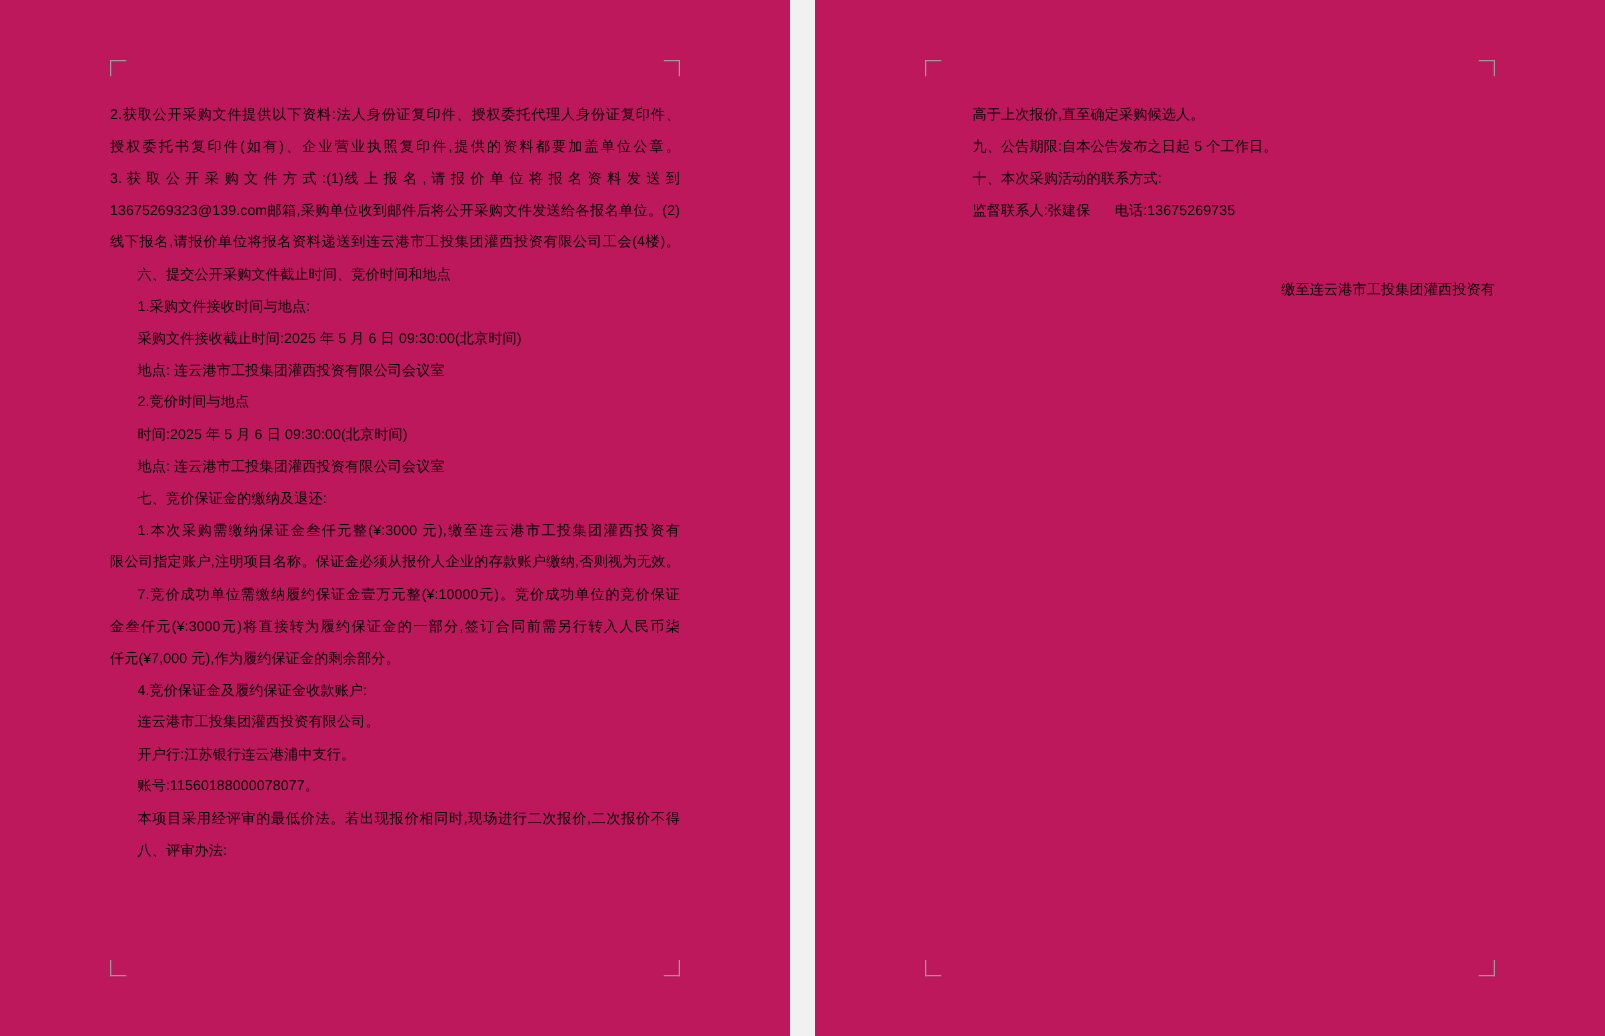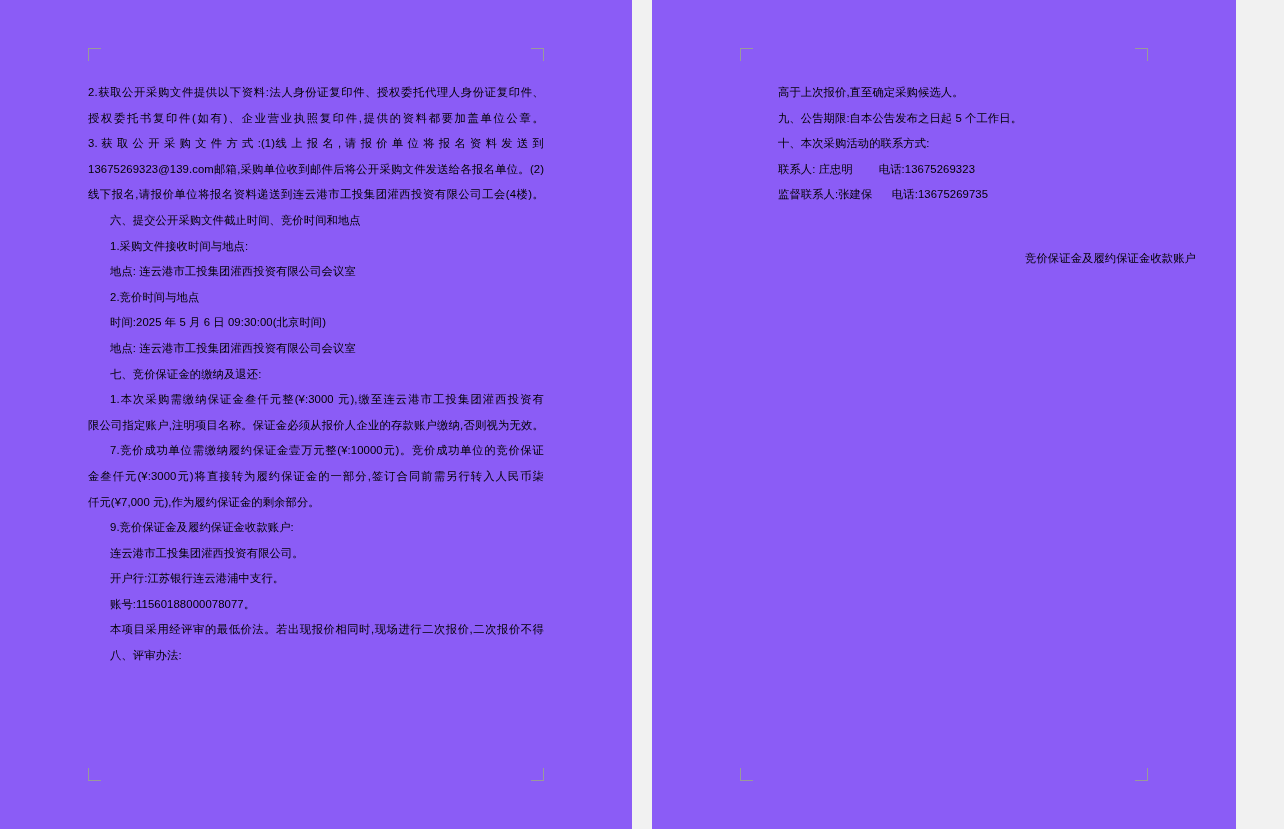--- a/index.html
+++ b/index.html
@@ -16,35 +16,35 @@
   .workspace {
     display: flex;
     flex-direction: row;
     width: 1284px;
     height: 829px;
     background: #f1f1f1;
     gap: 0;
   }
   .page {
     position: relative;
-    background: #8b5cf6;
+    background: #be185d;
     box-sizing: border-box;
     text-decoration: underline;
   }
   .page-left {
     width: 632px;
     height: 829px;
   }
   .page-gap {
     width: 20px;
     height: 829px;
     background: #f1f1f1;
   }
   .page-right {
-    width: 584px;
+    width: 632px;
     height: 829px;
   }
   
   .crop {
     position: absolute;
     width: 12px;
     height: 12px;
     pointer-events: none;
   }
   .crop.tl { top: 48px; left: 88px; border-left: 1px solid #9a9a9a; border-top: 1px solid #9a9a9a; }
@@ -96,53 +96,53 @@
     <div class="crop br"></div>
 
     <div class="content">
       <p class="line just">2.获取公开采购文件提供以下资料:法人身份证复印件、授权委托代理人身份证复印件、</p>
       <p class="line just">授权委托书复印件(如有)、企业营业执照复印件,提供的资料都要加盖单位公章。</p>
       <p class="line just">3. 获 取 公 开 采 购 文 件 方 式 :(1)线 上 报 名 , 请 报 价 单 位 将 报 名 资 料 发 送 到</p>
       <p class="line just">13675269323@139.com邮箱,采购单位收到邮件后将公开采购文件发送给各报名单位。(2)</p>
       <p class="line just">线下报名,请报价单位将报名资料递送到连云港市工投集团灌西投资有限公司工会(4楼)。</p>
       <p class="line" style="text-indent:22px">六、提交公开采购文件截止时间、竞价时间和地点</p>
       <p class="line" style="text-indent:22px">1.采购文件接收时间与地点:</p>
+      <p class="line" style="text-indent:22px">采购文件接收截止时间:2025 年 5 月 6 日 09:30:00(北京时间)</p>
       <p class="line" style="text-indent:22px">地点: 连云港市工投集团灌西投资有限公司会议室</p>
       <p class="line" style="text-indent:22px">2.竞价时间与地点</p>
       <p class="line" style="text-indent:22px">时间:2025 年 5 月 6 日 09:30:00(北京时间)</p>
       <p class="line" style="text-indent:22px">地点: 连云港市工投集团灌西投资有限公司会议室</p>
       <p class="line" style="text-indent:22px">七、竞价保证金的缴纳及退还:</p>
       <p class="line just" style="text-indent:22px">1.本次采购需缴纳保证金叁仟元整(¥:3000 元),缴至连云港市工投集团灌西投资有</p>
       <p class="line just">限公司指定账户,注明项目名称。保证金必须从报价人企业的存款账户缴纳,否则视为无效。</p>
       <p class="line just" style="text-indent:22px">7.竞价成功单位需缴纳履约保证金壹万元整(¥:10000元)。竞价成功单位的竞价保证</p>
       <p class="line just">金叁仟元(¥:3000元)将直接转为履约保证金的一部分,签订合同前需另行转入人民币柒</p>
       <p class="line">仟元(¥7,000 元),作为履约保证金的剩余部分。</p>
-      <p class="line" style="text-indent:22px">9.竞价保证金及履约保证金收款账户:</p>
+      <p class="line" style="text-indent:22px">4.竞价保证金及履约保证金收款账户:</p>
       <p class="line" style="text-indent:22px">连云港市工投集团灌西投资有限公司。</p>
       <p class="line" style="text-indent:22px">开户行:江苏银行连云港浦中支行。</p>
       <p class="line" style="text-indent:22px">账号:11560188000078077。</p>
       <p class="line just" style="text-indent:22px">本项目采用经评审的最低价法。若出现报价相同时,现场进行二次报价,二次报价不得</p>
       <p class="line" style="text-indent:22px">八、评审办法:</p>
     </div>
   </div>
 
   <div class="page-gap"></div>
 
   <div class="page page-right">
     <div class="crop tl"></div>
     <div class="crop tr"></div>
     <div class="crop bl"></div>
     <div class="crop br"></div>
 
     <div class="content right">
       <p class="line" style="text-indent:22px">高于上次报价,直至确定采购候选人。</p>
       <p class="line" style="text-indent:22px">九、公告期限:自本公告发布之日起 5 个工作日。</p>
       <p class="line" style="text-indent:22px">十、本次采购活动的联系方式:</p>
-      <p class="line" style="text-indent:22px">联系人: 庄忠明        电话:13675269323</p>
       <p class="line" style="text-indent:22px">监督联系人:张建保      电话:13675269735</p>
 
       <div class="sig-block">
-        <p class="line right-align">竞价保证金及履约保证金收款账户</p>
+        <p class="line right-align">缴至连云港市工投集团灌西投资有</p>
       </div>
     </div>
   </div>
 
 </div>
 
 </body></html>

